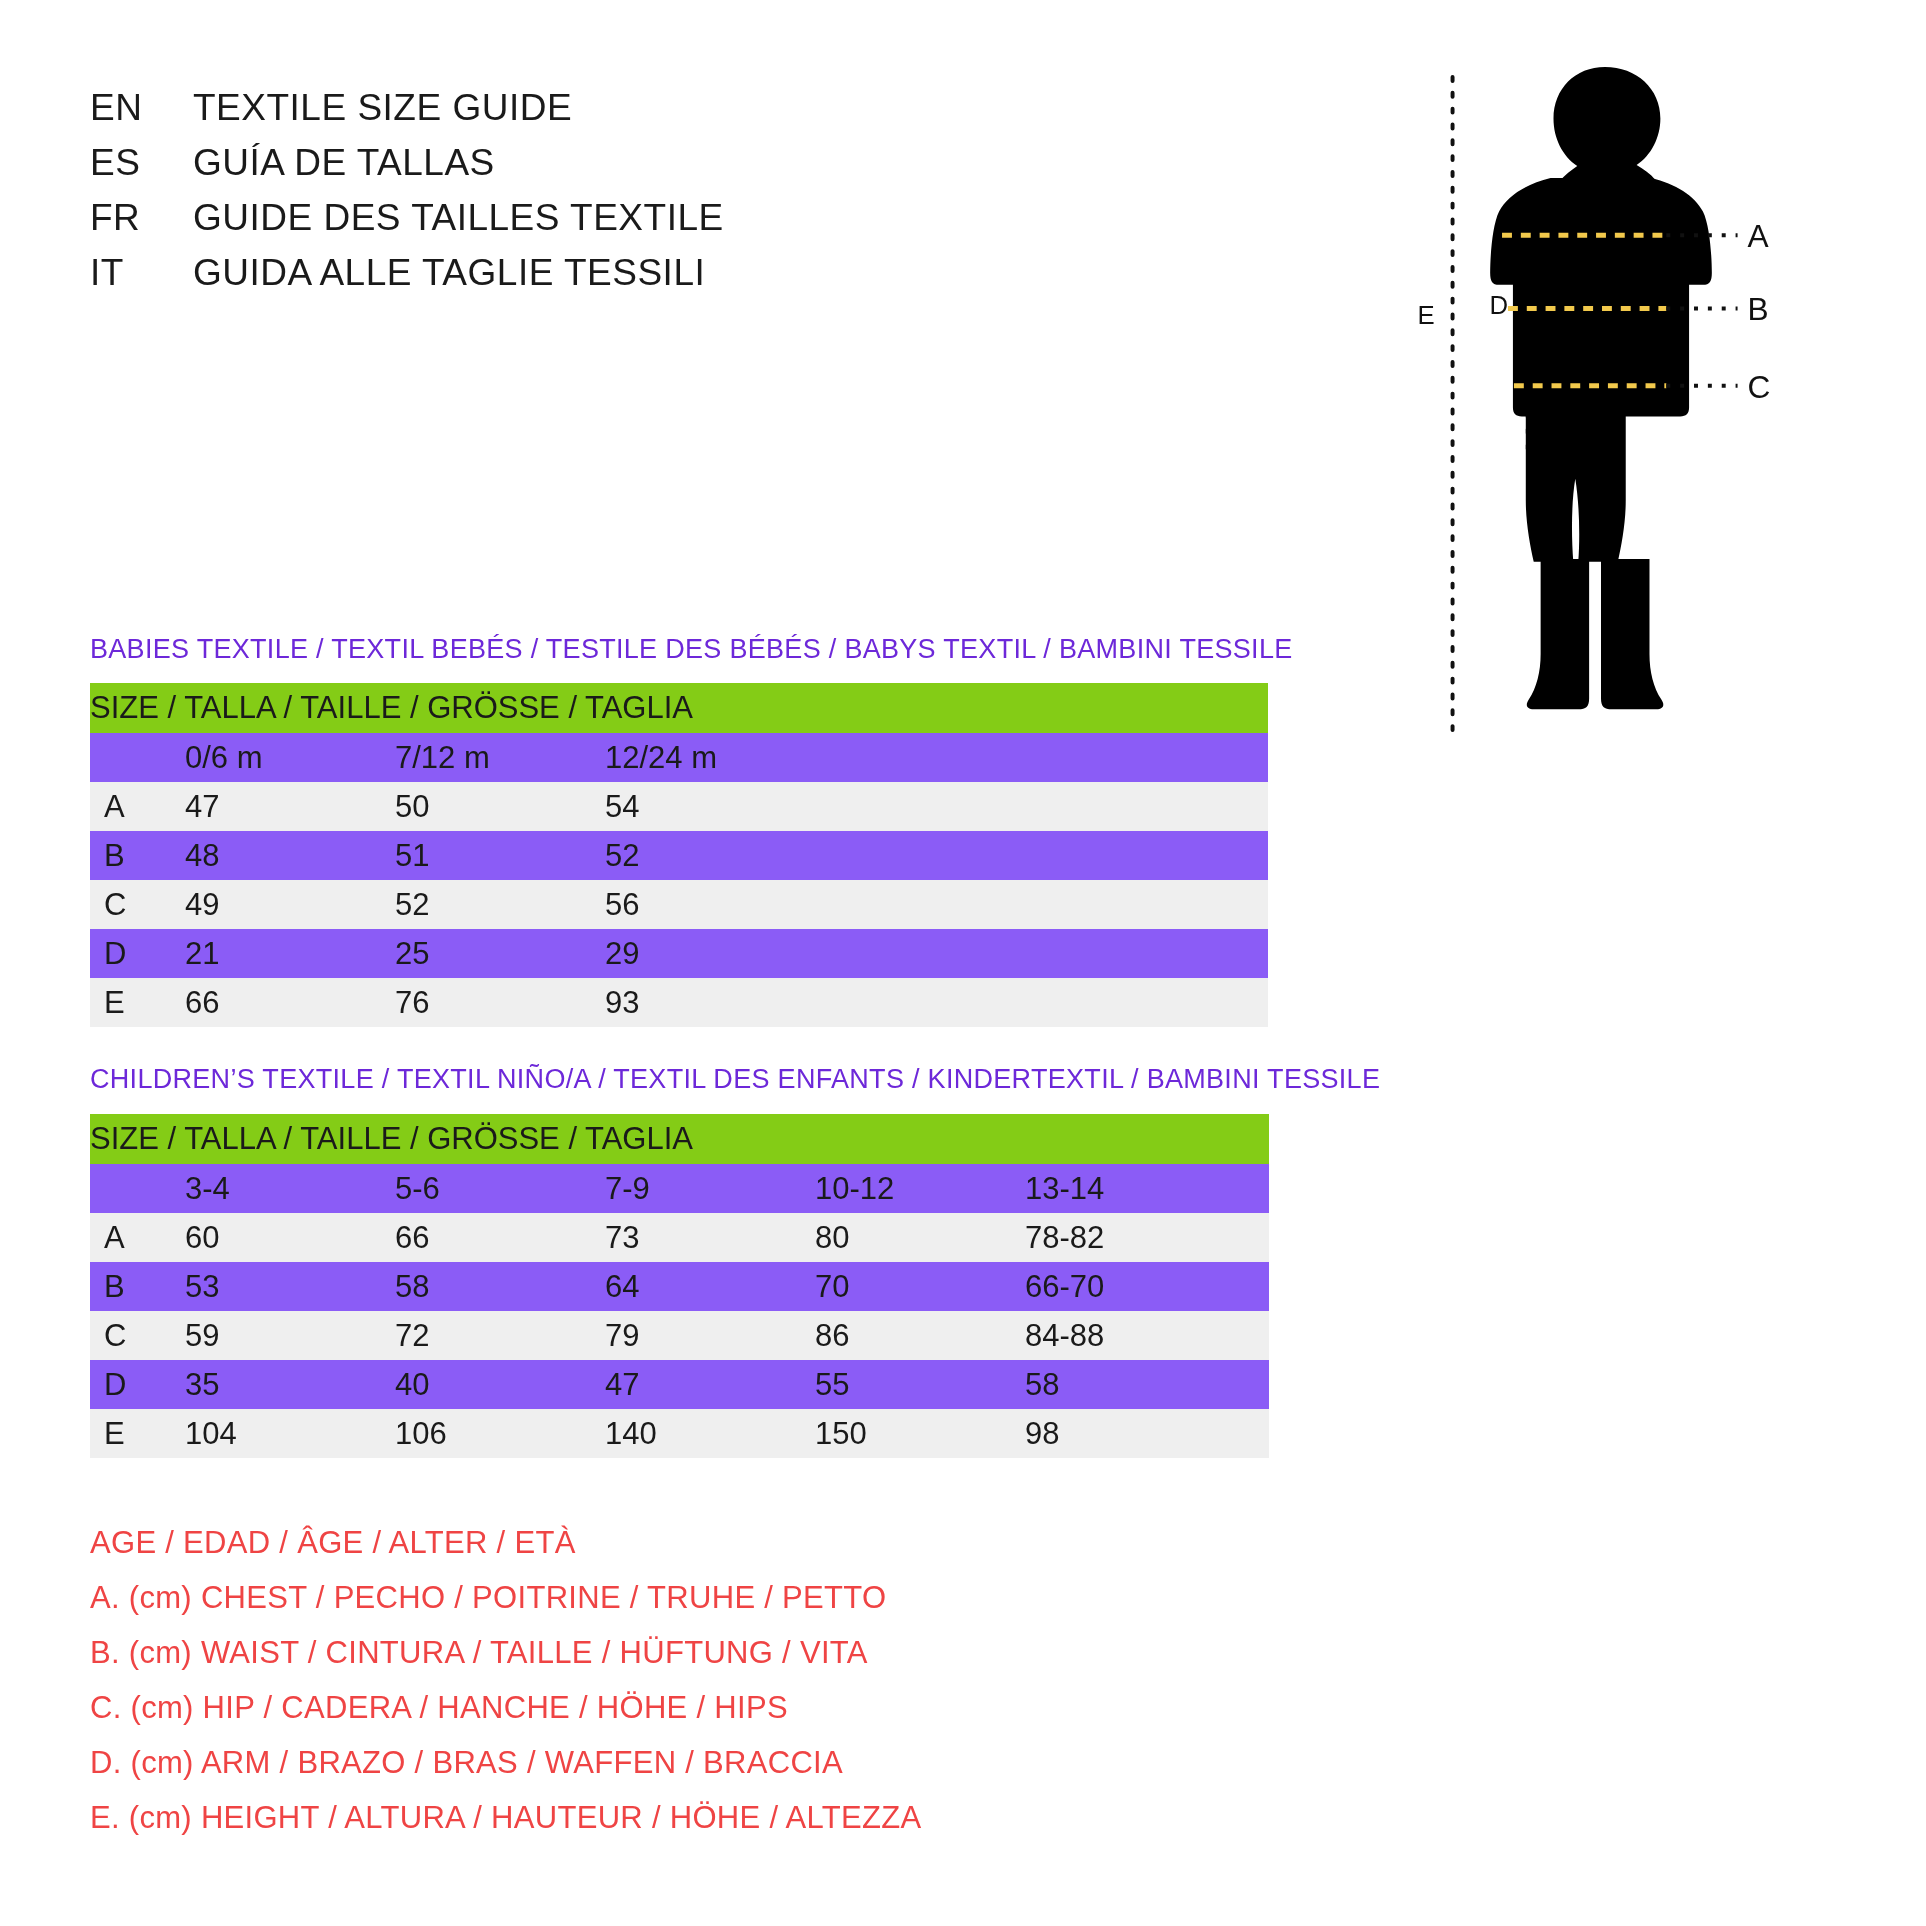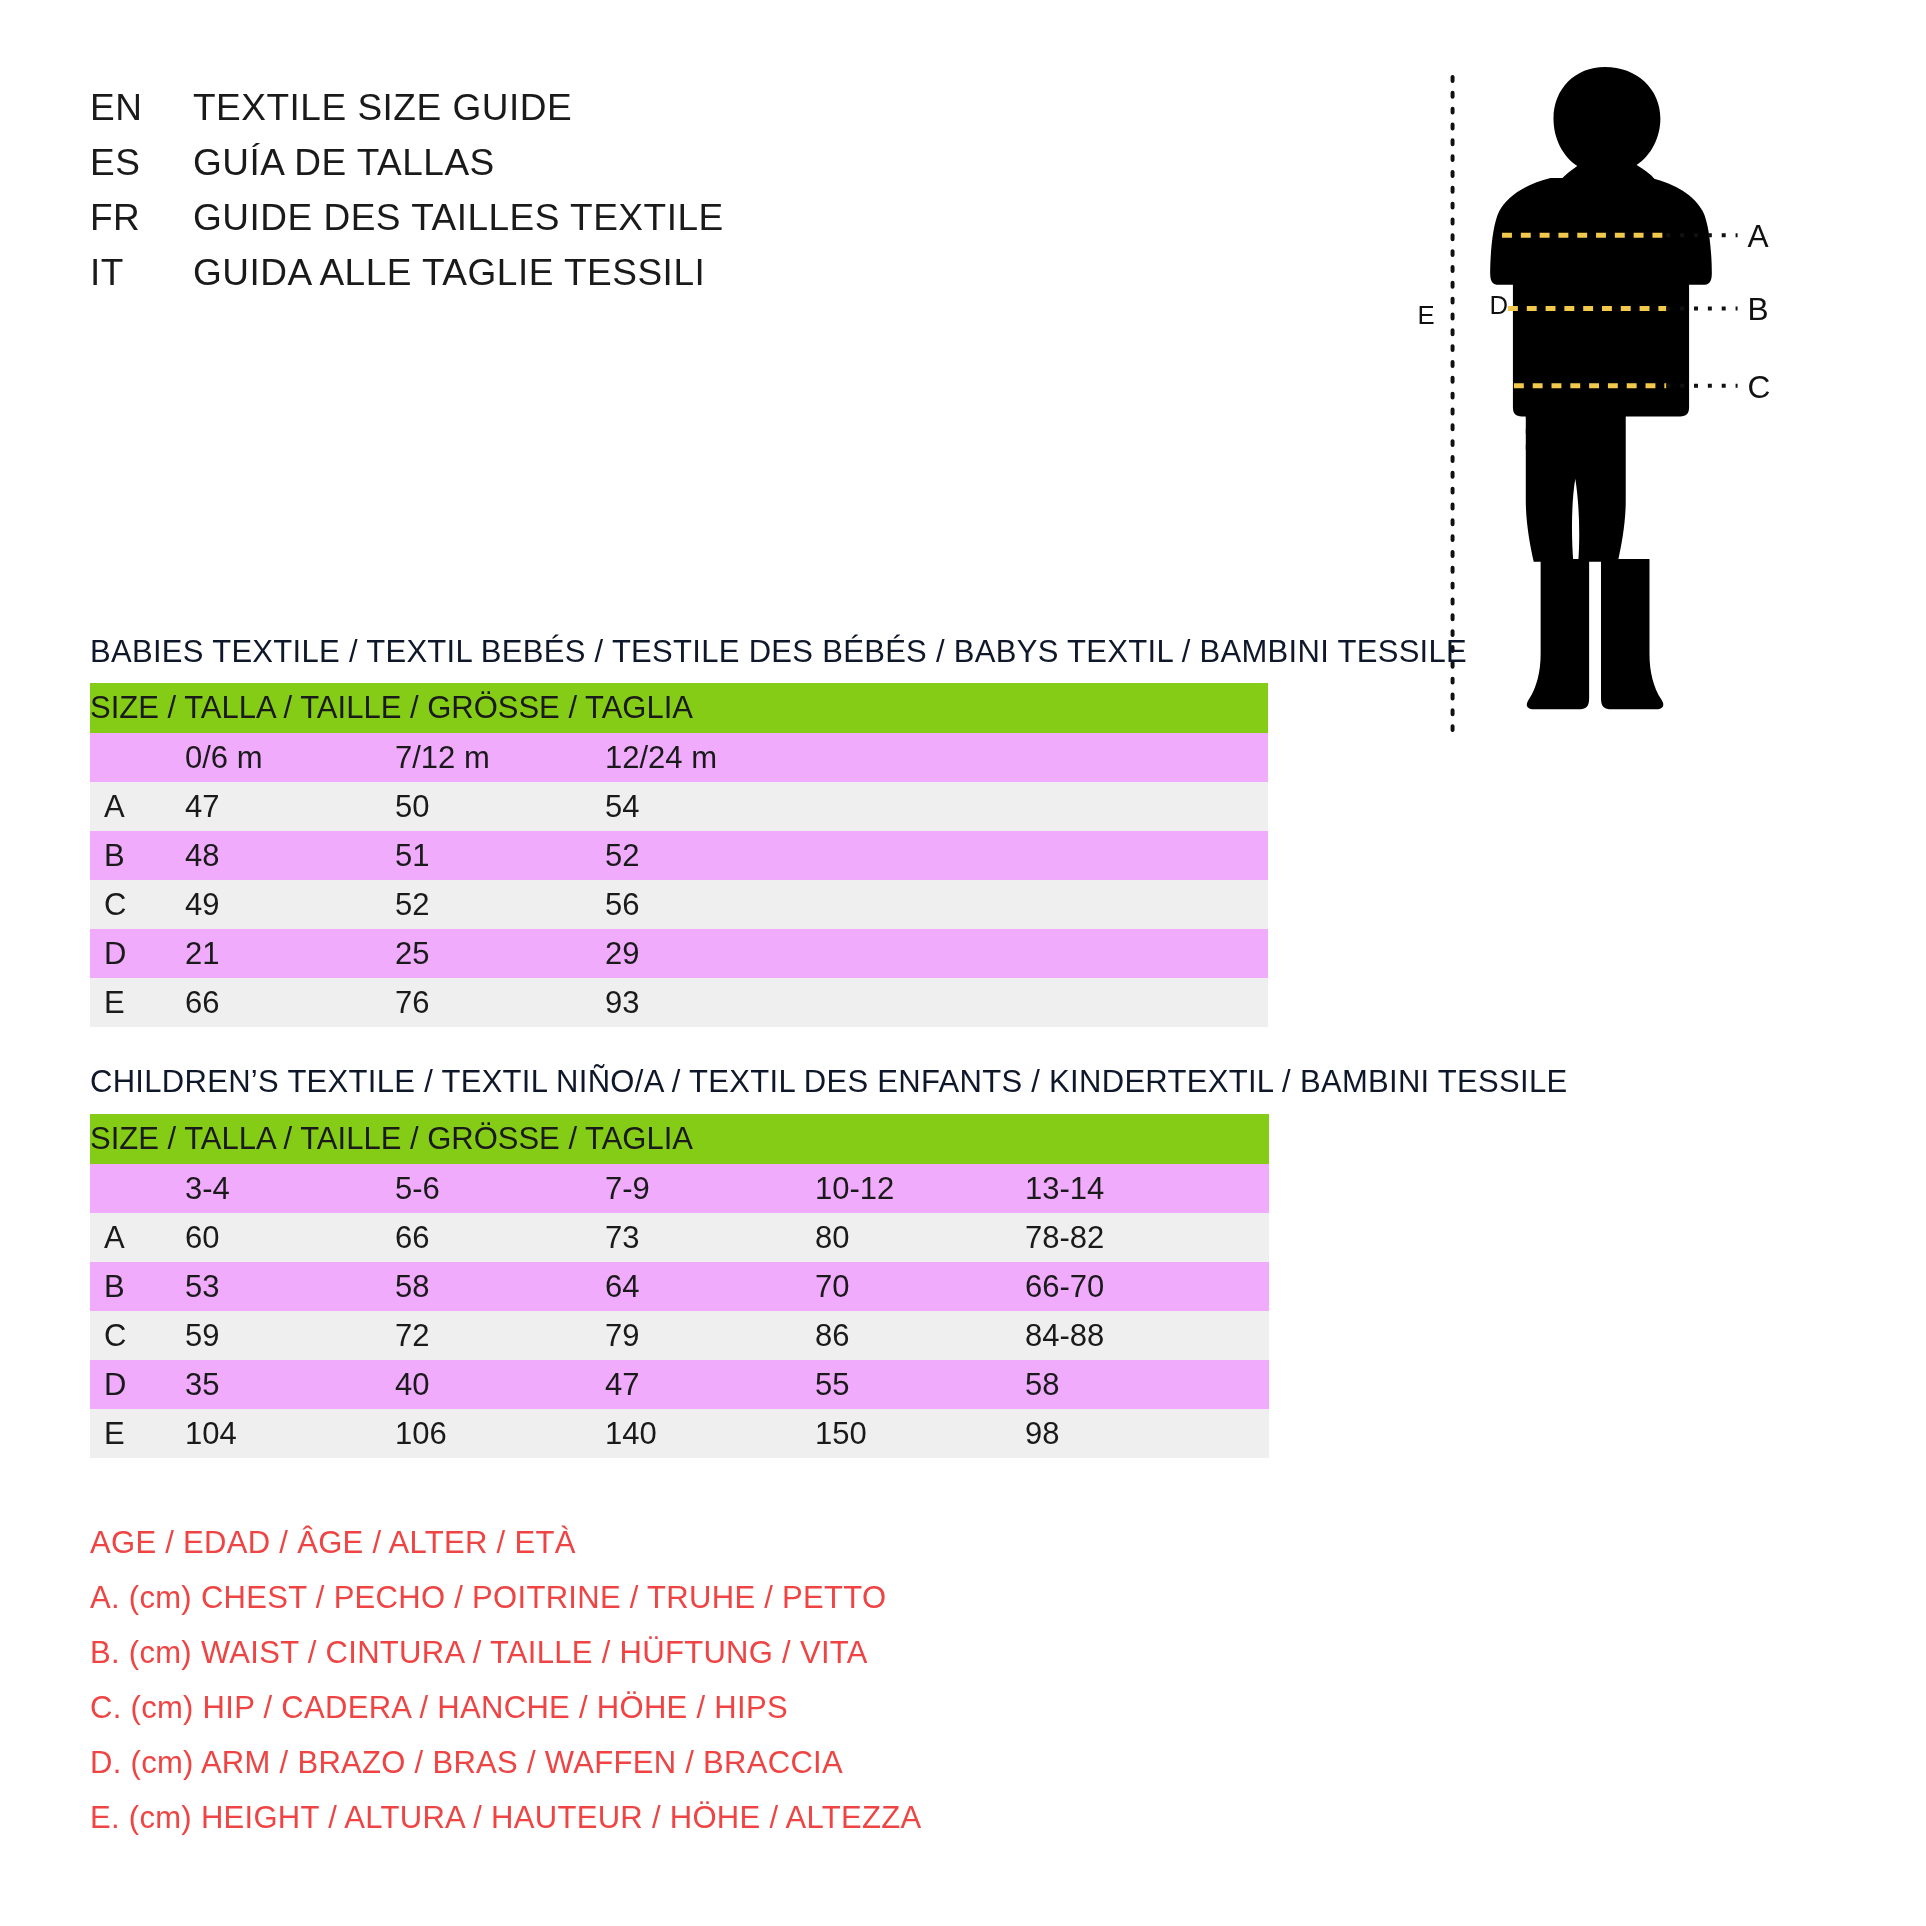--- a/index.html
+++ b/index.html
@@ -53,23 +53,23 @@
     position: absolute;
     top: 59px;
     left: 1386px;
     width: 475px;
     height: 693px;
   }
   .figure-svg { display: block; }
 
   
   .section-heading {
-    font-size: 31px;
+    font-size: 27px;
     letter-spacing: 0.3px;
-    color: #0f172a;
+    color: #6d28d9;
     white-space: nowrap;
   }
 
   
   table.size-table {
     border-collapse: collapse;
     table-layout: fixed;
     font-size: 31px;
     color: #1a1a1a;
   }
@@ -80,21 +80,21 @@
     vertical-align: middle;
   }
   .hdr-band td {
     background: #84cc16;
     height: 50px;
     font-size: 31px;
     padding-left: 14px;
   }
   .col-label { width: 95px; padding-left: 14px !important; }
   .row-zebra-light td { background: #efefef; }
-  .row-white td { background: #f0abfc; }
+  .row-white td { background: #8b5cf6; }
   .cellrow td { height: 49px; }
   .rowkey { padding-left: 14px !important; }
   .numcell { padding-left: 6px; }
 
   
   .legend {
     position: absolute;
     left: 65px;
   }
   .legend-line {

